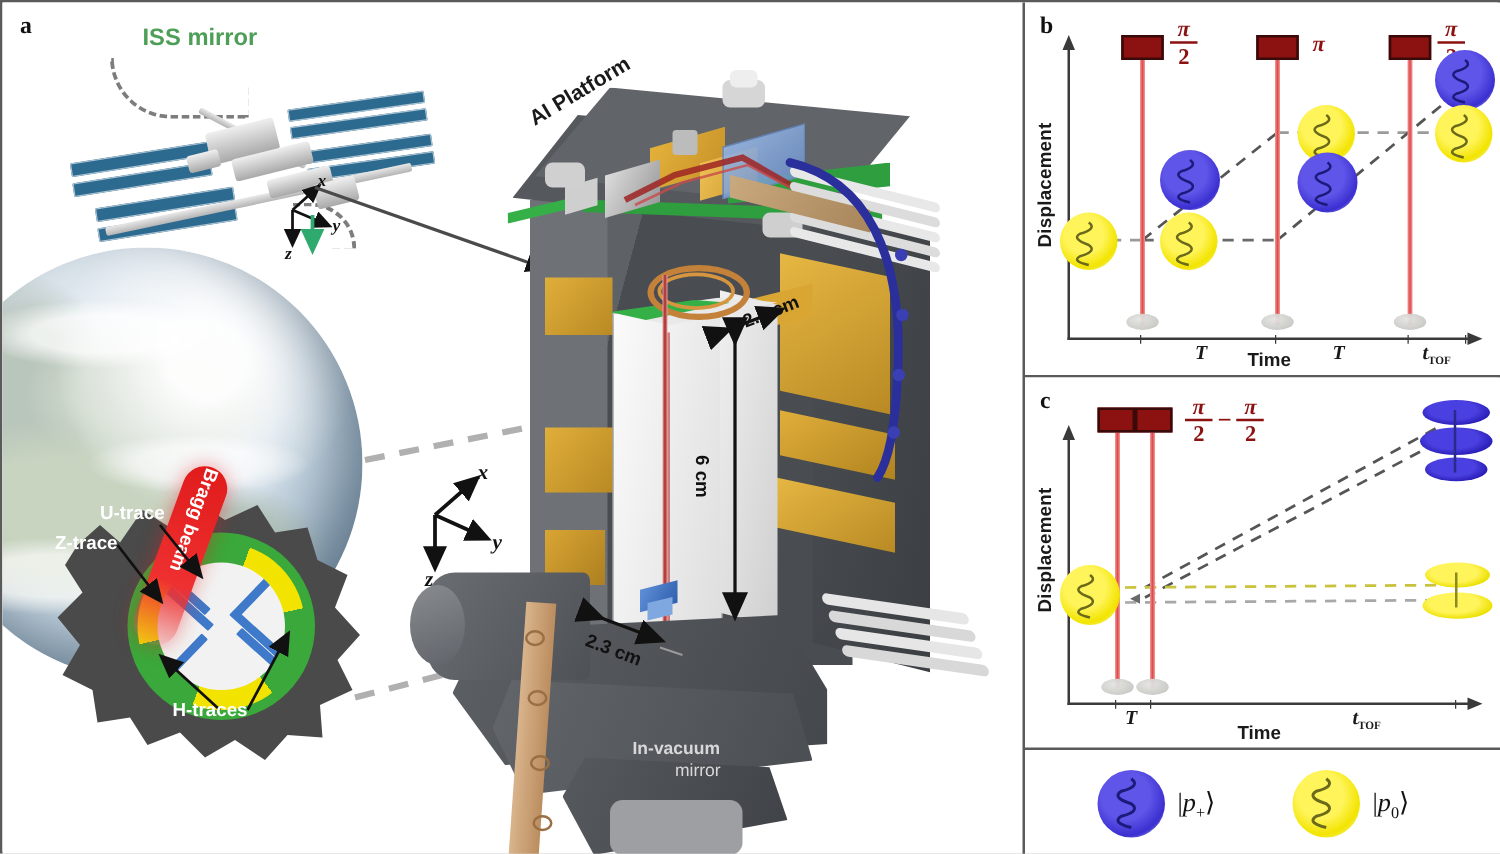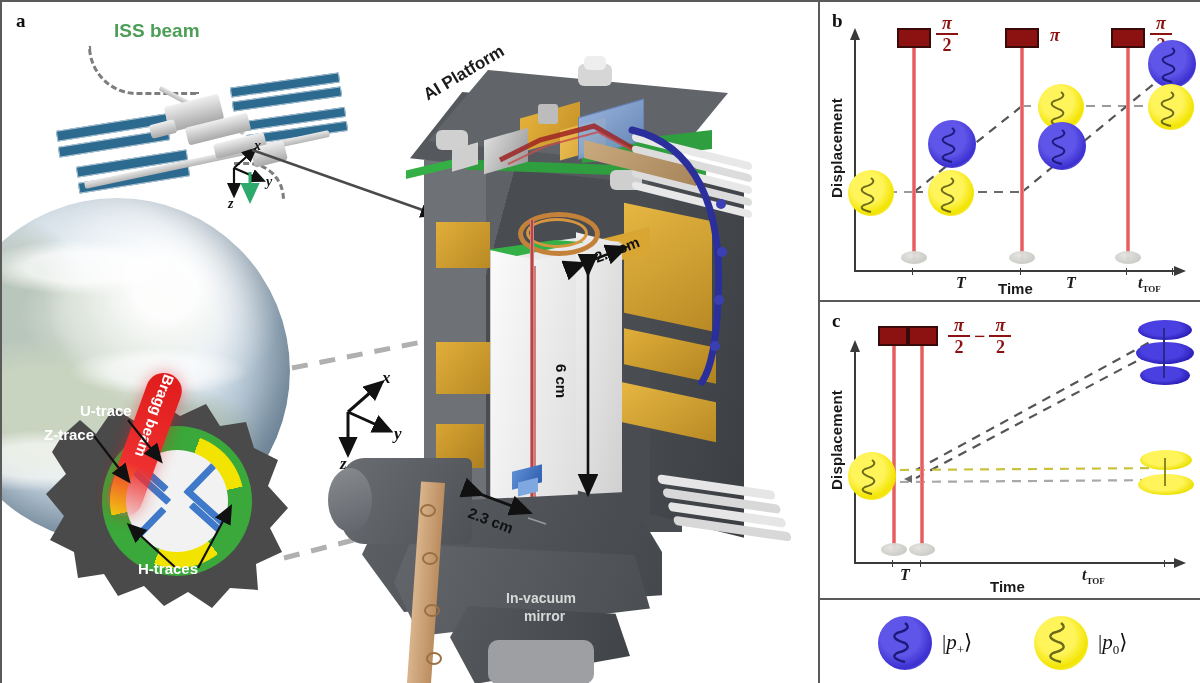--- a/index.html
+++ b/index.html
@@ -126,21 +126,21 @@
 
   <div class="panel" id="panel-a">
 
     <span class="panel-letter" style="left:14px;top:8px;">a</span>
 
     <div id="earth"></div>
     <div id="earth-clouds"></div>
 
     <div id="iss-orbit-dash"></div>
     <div id="iss-orbit-dash2"></div>
-    <span id="iss-orbit-label">ISS beam</span>
+    <span id="iss-orbit-label">ISS mirror</span>
 
     <div style="position:absolute;left:52px;top:60px;width:300px;height:150px;">
 
       <div class="iss-panel" style="left:2px;top:60px;width:112px;height:11px;transform:rotate(-9deg);"></div>
       <div class="iss-panel" style="left:4px;top:76px;width:112px;height:11px;transform:rotate(-9deg);"></div>
       <div class="iss-panel" style="left:22px;top:96px;width:112px;height:11px;transform:rotate(-9deg);"></div>
       <div class="iss-panel" style="left:24px;top:112px;width:112px;height:11px;transform:rotate(-9deg);"></div>
 
       <div class="iss-panel" style="left:176px;top:18px;width:110px;height:10px;transform:rotate(-8deg);"></div>
       <div class="iss-panel" style="left:178px;top:32px;width:110px;height:10px;transform:rotate(-8deg);"></div>
@@ -304,21 +304,21 @@
         </defs>
         <line x1="250" y1="212" x2="292" y2="196" stroke="#111" stroke-width="2.6" marker-start="url(#dim)" marker-end="url(#dim)"></line>
         <line x1="256" y1="220" x2="256" y2="440" stroke="#111" stroke-width="2.6" marker-start="url(#dim)" marker-end="url(#dim)"></line>
         <line x1="148" y1="442" x2="196" y2="460" stroke="#111" stroke-width="2.6" marker-start="url(#dim)" marker-end="url(#dim)"></line>
         <line x1="196" y1="466" x2="214" y2="472" stroke="#9a9a9a" stroke-width="1.6"></line>
       </svg>
       <span style="position:absolute;left:260px;top:198px;font-size:15px;font-weight:bold;color:#111;transform:rotate(-21deg);transform-origin:left top;">2.3 cm</span>
       <span style="position:absolute;left:238px;top:312px;font-size:15px;font-weight:bold;color:#111;transform:rotate(90deg);transform-origin:left top;">6 cm</span>
       <span style="position:absolute;left:140px;top:452px;font-size:15px;font-weight:bold;color:#111;transform:rotate(21deg);transform-origin:left top;">2.3 cm</span>
       <span style="position:absolute;left:174px;top:538px;font-size:14px;font-weight:bold;color:#d8d8d8;">In-vacuum</span>
-      <span style="position:absolute;left:192px;top:556px;font-size:14px;font-weight:bold;color:#d8d8d8;">mirror</span>
+      <span style="position:absolute;left:208px;top:556px;font-size:14px;font-weight:normal;color:#d8d8d8;">mirror</span>
     </div>
 
     <div id="chip-blob">
       <svg width="258" height="230" viewBox="0 0 258 230" style="position:absolute;left:0;top:0;">
         <path d="M22,54 L40,38 L56,52 L74,26 L96,40 L116,18 L140,34 L166,22 L180,44
                  L206,40 L214,66 L238,78 L228,104 L248,126 L230,146 L242,170 L216,182
                  L218,208 L190,206 L172,226 L148,210 L124,224 L104,204 L78,214 L64,192
                  L38,196 L34,170 L10,158 L24,134 L6,112 L26,92 L12,70 Z" fill="#4a4a4a"></path>
       </svg>
     </div>

